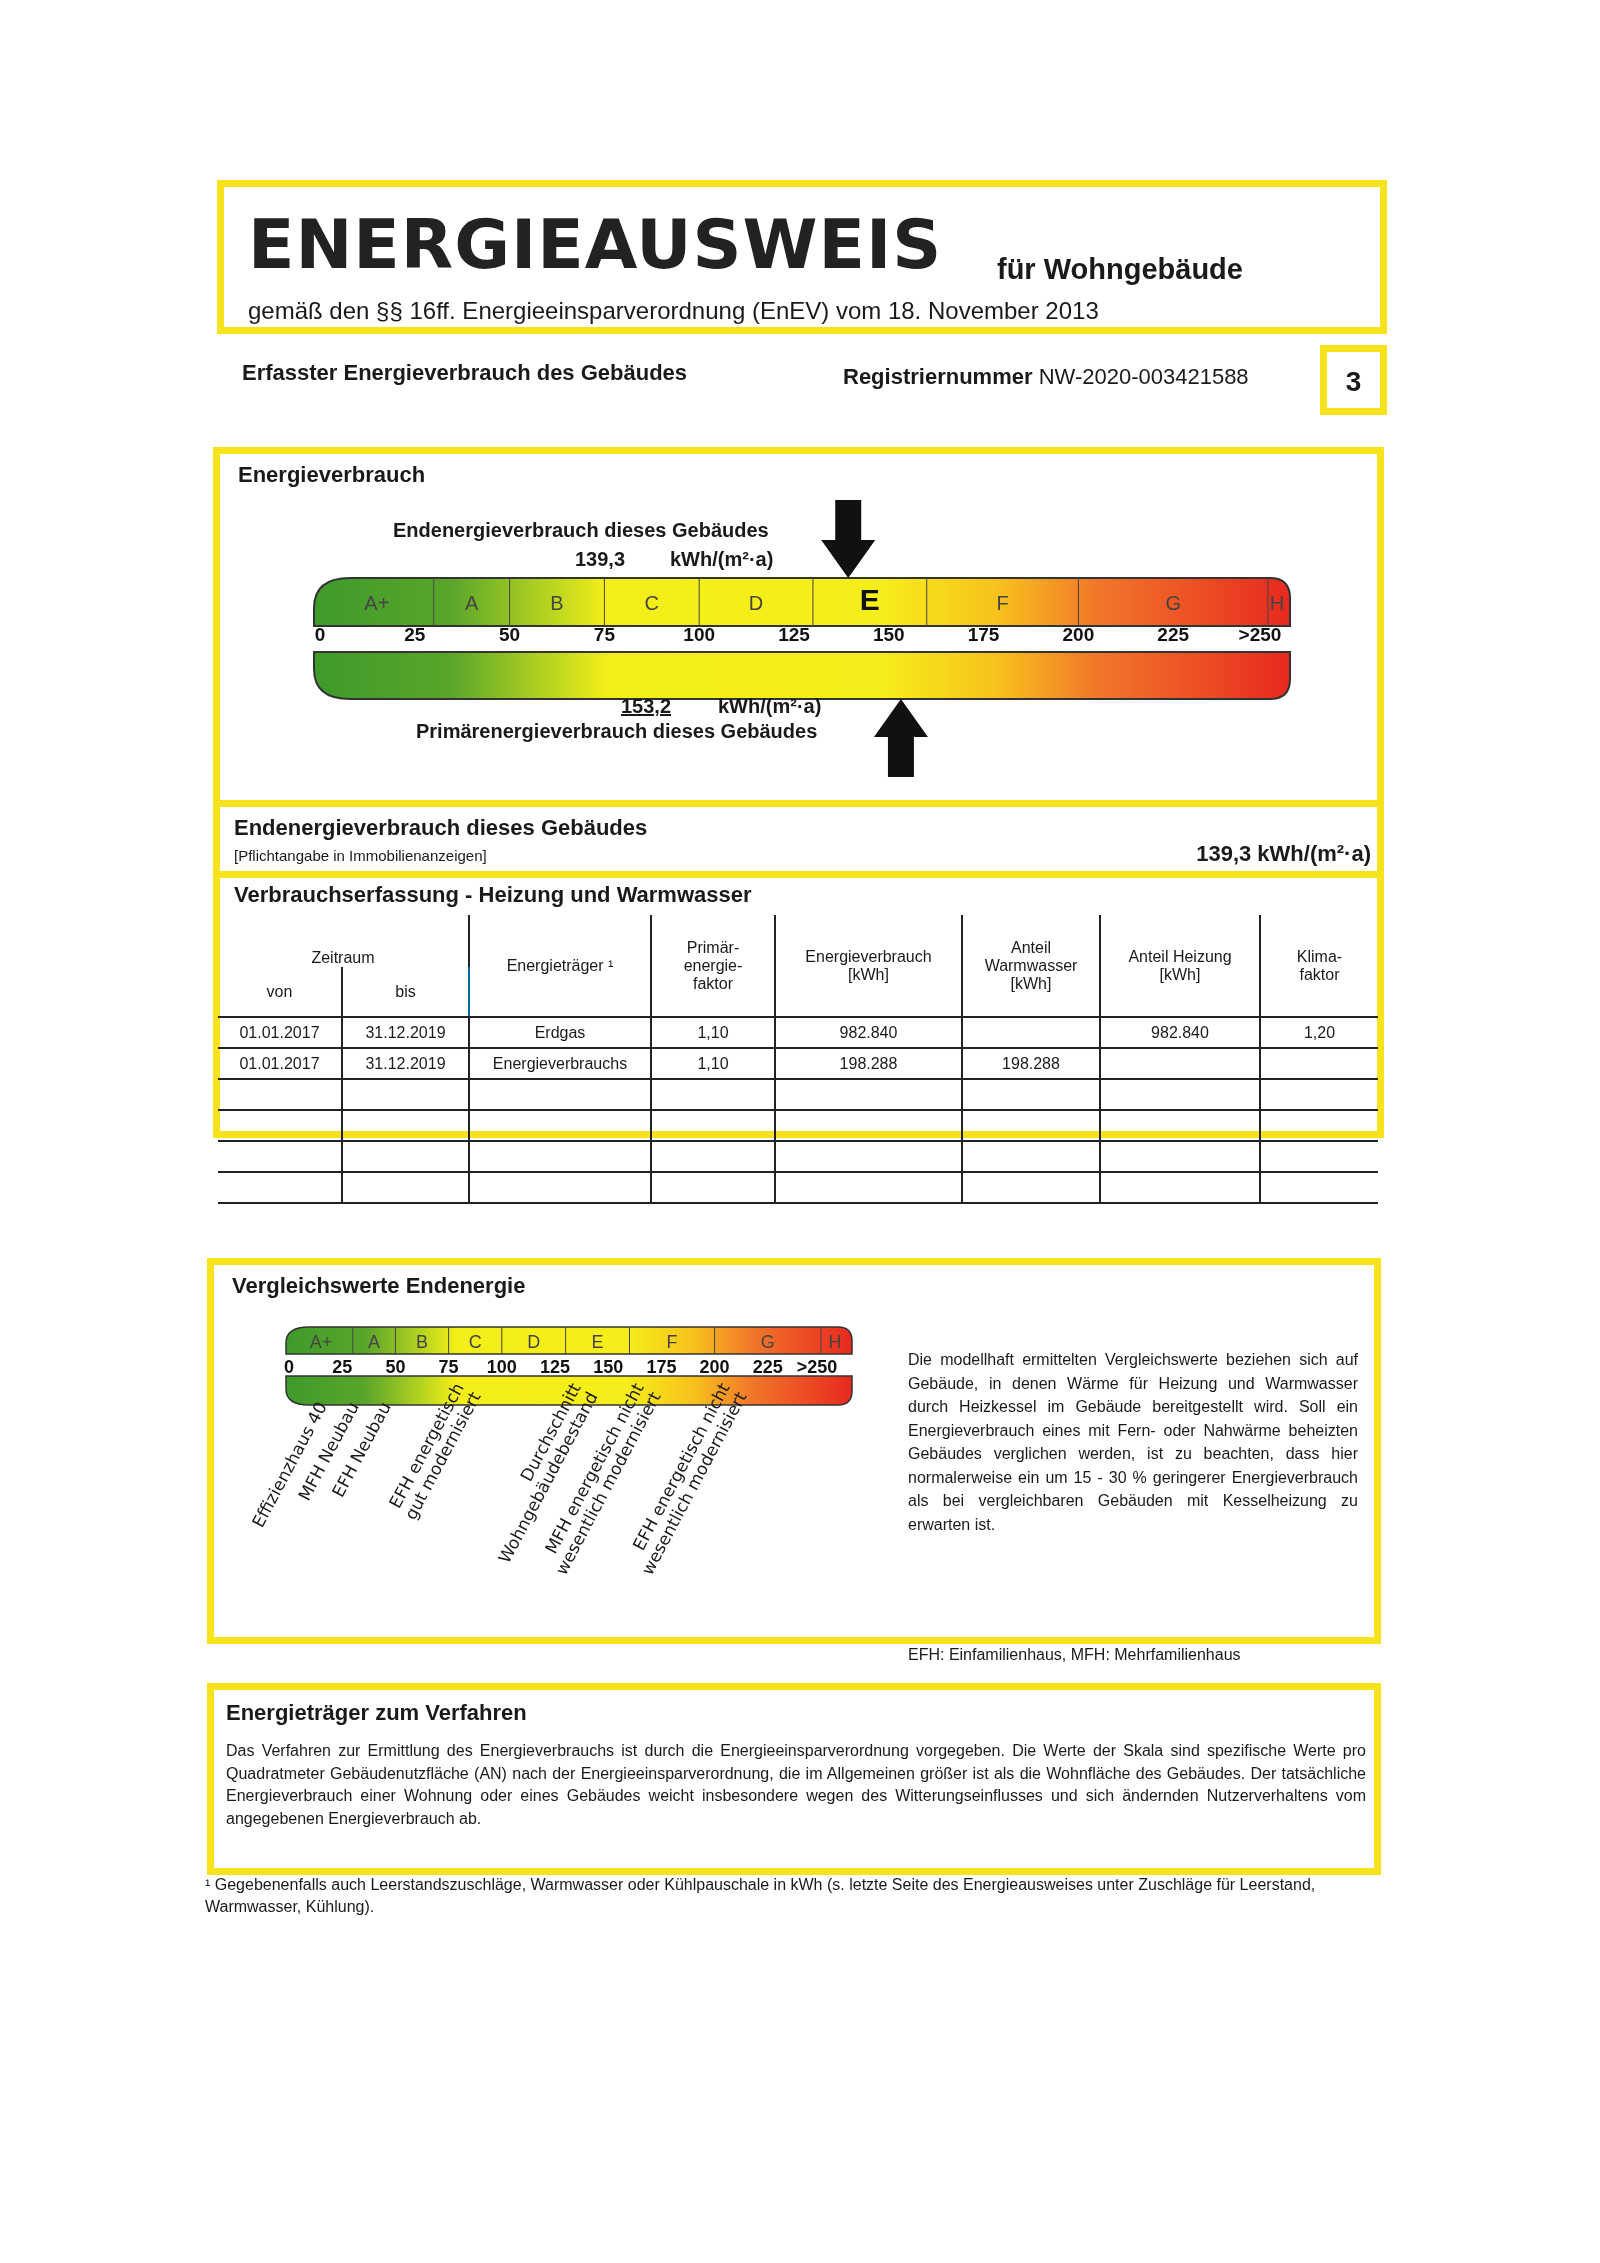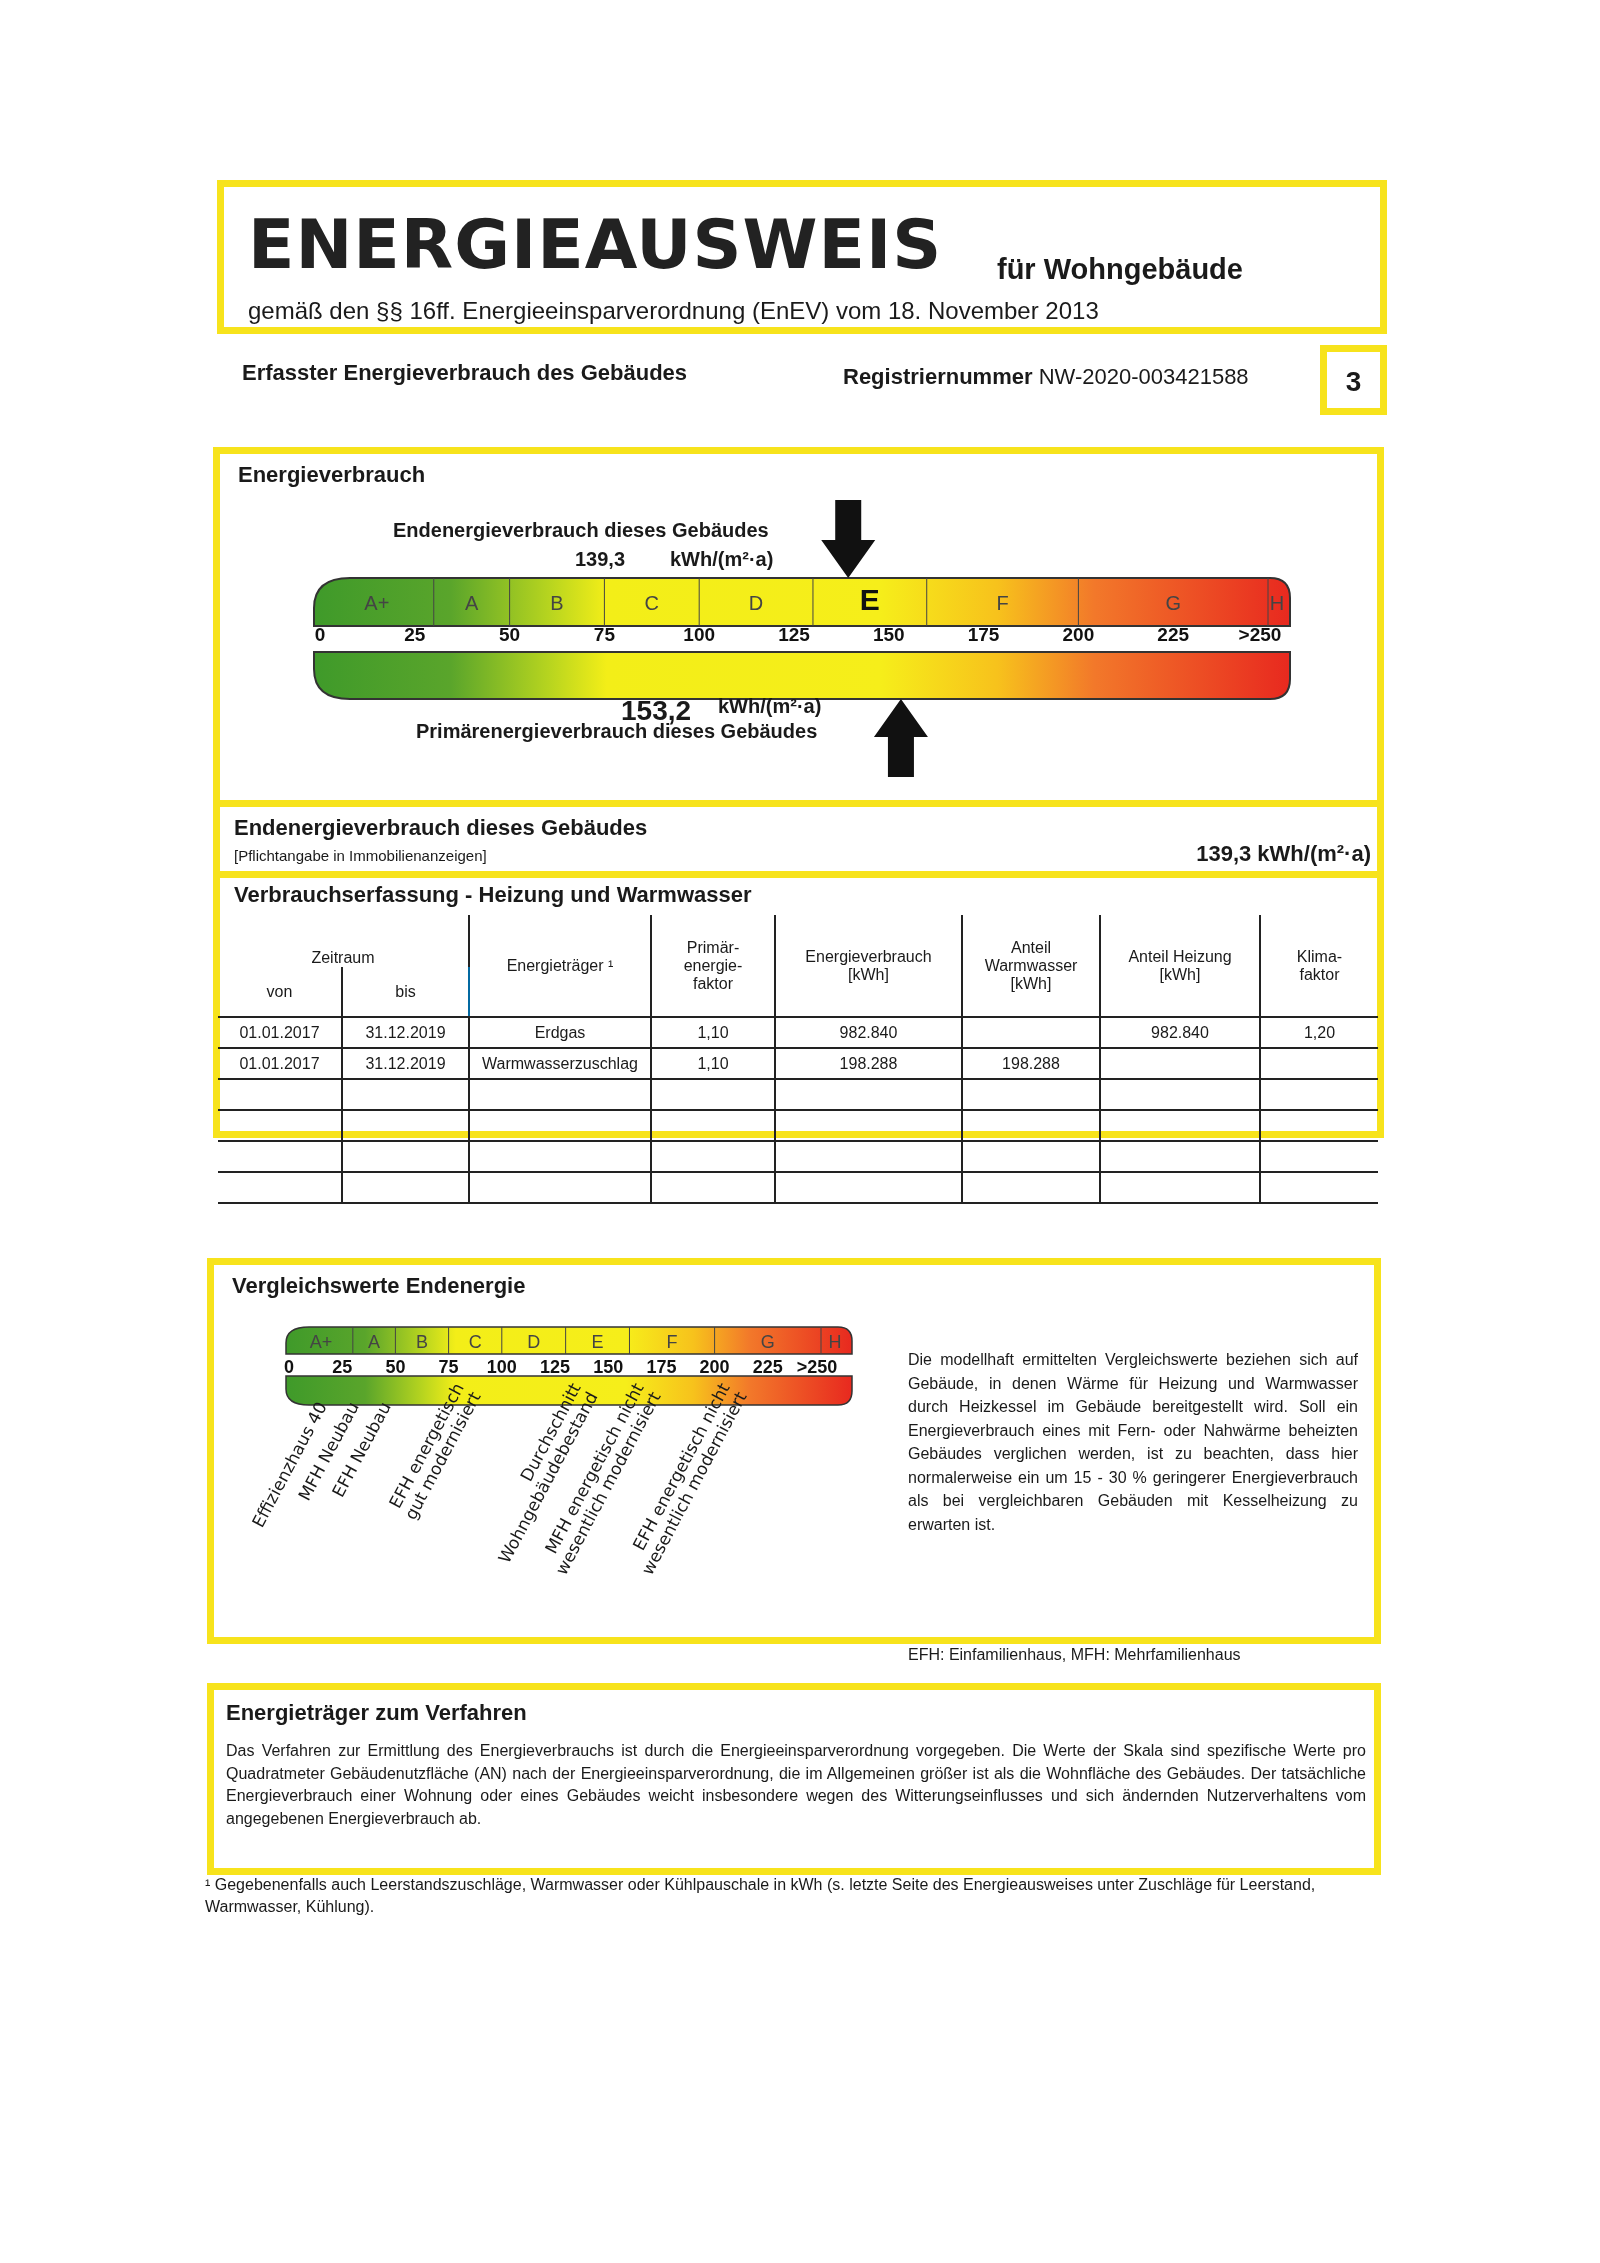--- a/index.html
+++ b/index.html
@@ -85,21 +85,21 @@
       <text x="1078.4" y="641" text-anchor="middle" font-family="Liberation Sans, sans-serif" font-size="19" font-weight="bold" fill="#111">200</text>
       <text x="1173.2" y="641" text-anchor="middle" font-family="Liberation Sans, sans-serif" font-size="19" font-weight="bold" fill="#111">225</text>
       <text x="1260" y="641" text-anchor="middle" font-family="Liberation Sans, sans-serif" font-size="19" font-weight="bold" fill="#111">&gt;250</text>
     </g>
   <g id="c1-markers">
       <path d="M835.2256000000001,500 L861.2256000000001,500 L861.2256000000001,540 L875.2256000000001,540 L848.2256000000001,578 L821.2256000000001,540 L835.2256000000001,540 Z" fill="#111"></path>
       <path d="M900.9343999999999,699 L927.9343999999999,737 L913.9343999999999,737 L913.9343999999999,777 L887.9343999999999,777 L887.9343999999999,737 L873.9343999999999,737 Z" fill="#111"></path>
     </g>
 </svg>
 
-<div class="abs bold" style="left:621px;top:695px;font-size:28px;">153,2</div>
+<div class="abs bold" style="left:621px;top:695px;font-size:20px;text-decoration:underline;">153,2</div>
 <div class="abs bold" style="left:718px;top:695px;font-size:20px;">kWh/(m²·a)</div>
 <div class="abs bold" style="left:416px;top:720px;font-size:20px;">Primärenergieverbrauch dieses Gebäudes</div>
 
 <div class="ybox" style="left:213px;top:800px;width:1171px;height:78px;">
   <div class="abs bold" style="left:14px;top:8px;font-size:22px;">Endenergieverbrauch dieses Gebäudes</div>
   <div class="abs" style="left:14px;top:40px;font-size:15px;">[Pflichtangabe in Immobilienanzeigen]</div>
   <div class="abs bold" style="right:6px;top:34px;font-size:22px;">139,3 kWh/(m²·a)</div>
 </div>
 
 <div class="ybox" style="left:213px;top:871px;width:1171px;height:267px;">
@@ -145,21 +145,21 @@
         <td>Erdgas</td>
         <td>1,10</td>
         <td>982.840</td>
         <td></td>
         <td>982.840</td>
         <td style="border-right: none;">1,20</td>
       </tr>
       <tr style="height: 31px;">
         <td style="border-left: none;">01.01.2017</td>
         <td>31.12.2019</td>
-        <td>Warmwasserzuschlag</td>
+        <td>Energieverbrauchs</td>
         <td>1,10</td>
         <td>198.288</td>
         <td>198.288</td>
         <td></td>
         <td style="border-right: none;"></td>
       </tr>
       <tr style="height: 31px;">
         <td style="border-left: none;"></td>
         <td></td>
         <td></td>

